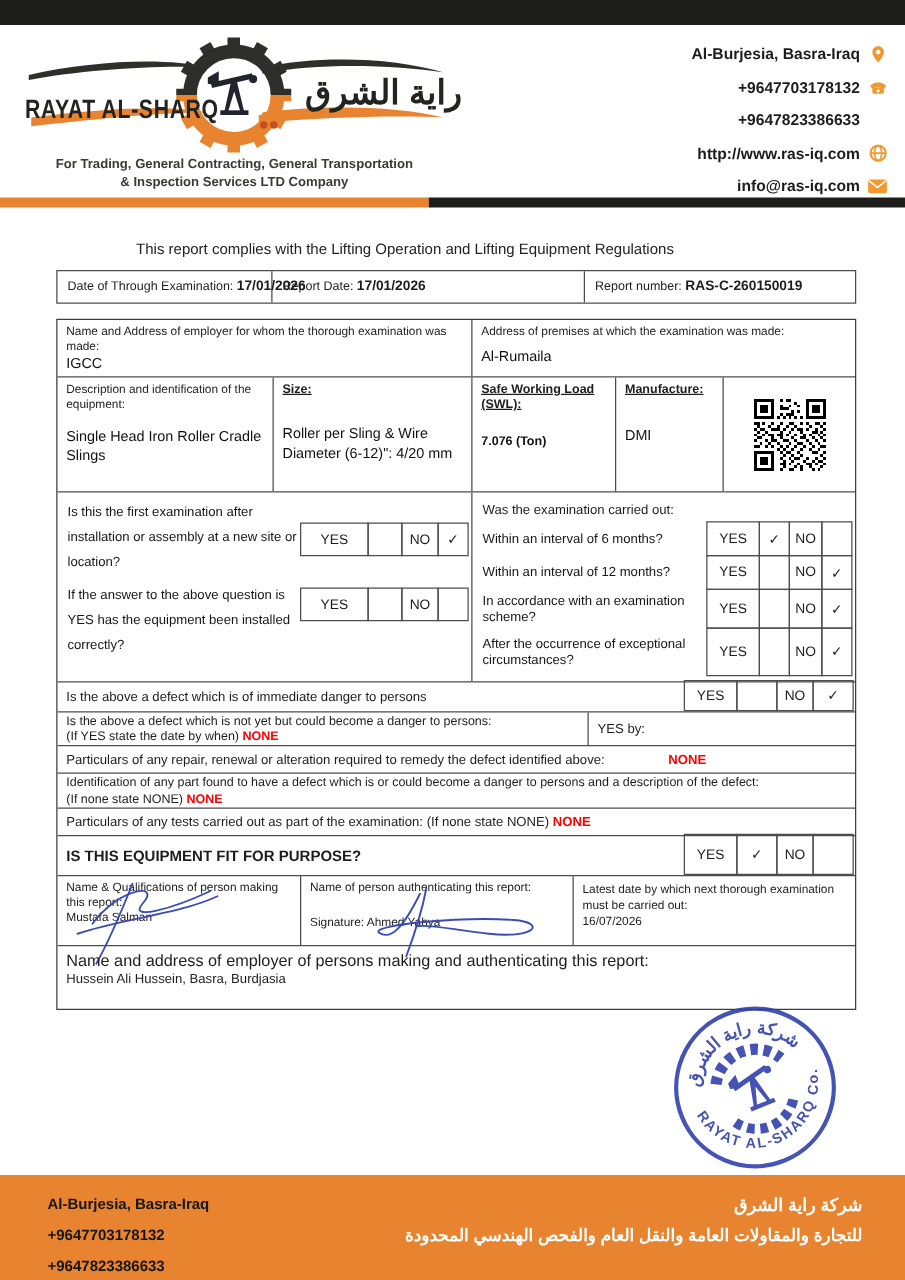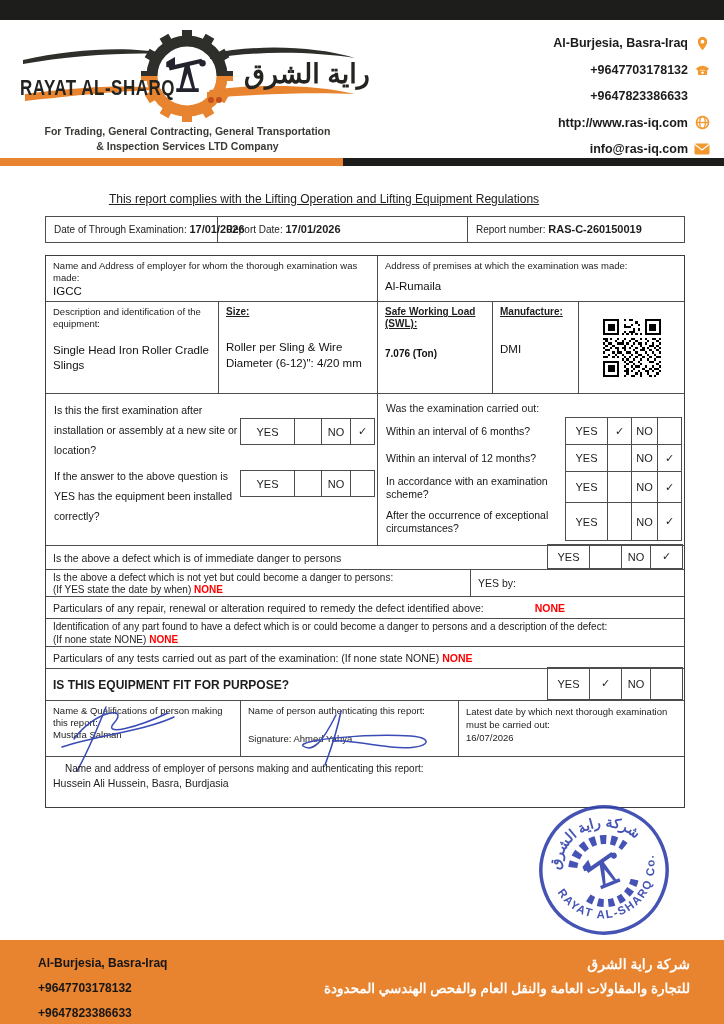--- a/index.html
+++ b/index.html
@@ -16,21 +16,21 @@
   .contacts{position:absolute;right:12px;top:30px;width:200px;}
   .c-row{display:flex;justify-content:flex-end;align-items:center;height:26.5px;}
   .c-txt{font-size:12.5px;font-weight:600;color:#1c1c1c;}
   .c-ico{width:20px;height:15px;margin-left:4px;display:flex;align-items:center;justify-content:center;}
   .divbar{position:absolute;left:0;top:158px;width:724px;height:8px;display:flex;}
   .divbar .o{width:343px;height:8px;background:#E8832F;}
   .divbar .b{flex:1;height:8px;background:#1d1d1b;}
   
   .title{position:absolute;left:0;top:172px;width:724px;text-align:center;
          font-size:15px;font-weight:bold;color:#111;}
-  .subtitle{position:absolute;left:0;top:192px;width:648px;text-align:center;font-size:12px;color:#222;text-decoration:underline;}
+  .subtitle{position:absolute;left:0;top:192px;width:648px;text-align:center;font-size:12px;color:#222;}
   
   .meta-table{position:absolute;left:45px;top:216px;width:640px;height:27px;display:flex;
               border:1px solid #4d4d4d;box-sizing:border-box;}
   .meta-cell{box-sizing:border-box;padding:6px 8px 0 8px;font-size:10px;white-space:nowrap;}
   .meta-cell b{font-size:11px;}
   .m1{width:172px;border-right:1px solid #4d4d4d;}
   .m2{width:250px;border-right:1px solid #4d4d4d;}
   .m3{flex:1;}
   
   .main{position:absolute;left:45px;top:255px;width:640px;border:1px solid #3e3e3e;box-sizing:border-box;}
@@ -374,21 +374,21 @@
         </svg>
       </div>
       <div class="cell" style="flex:1;">
         <div class="lbl" style="line-height:13px;">Latest date by which next thorough examination must be carried out:</div>
         <div class="lbl" style="margin-top:1px;">16/07/2026</div>
       </div>
     </div>
 
     <div class="row" style="height:50px;">
       <div class="cell" style="flex:1;border-right:none;">
-        <div style="font-size:10px;line-height:15px;margin-left:12px;">Name and address of employer of persons making and authenticating this report:</div>
+        <div style="font-size:13px;line-height:15px;">Name and address of employer of persons making and authenticating this report:</div>
         <div style="font-size:10.5px;line-height:15px;">Hussein Ali Hussein, Basra, Burdjasia</div>
       </div>
     </div>
   </div>
 
   <svg class="stamp" viewBox="0 0 140 140">
     <g transform="rotate(-22 70 70)">
       <circle cx="70" cy="70" r="63" fill="none" stroke="#2c3caa" stroke-width="3.5"></circle>
       <defs>
         <path id="arcTop" d="M25 72 A45 45 0 0 1 115 72"></path>

